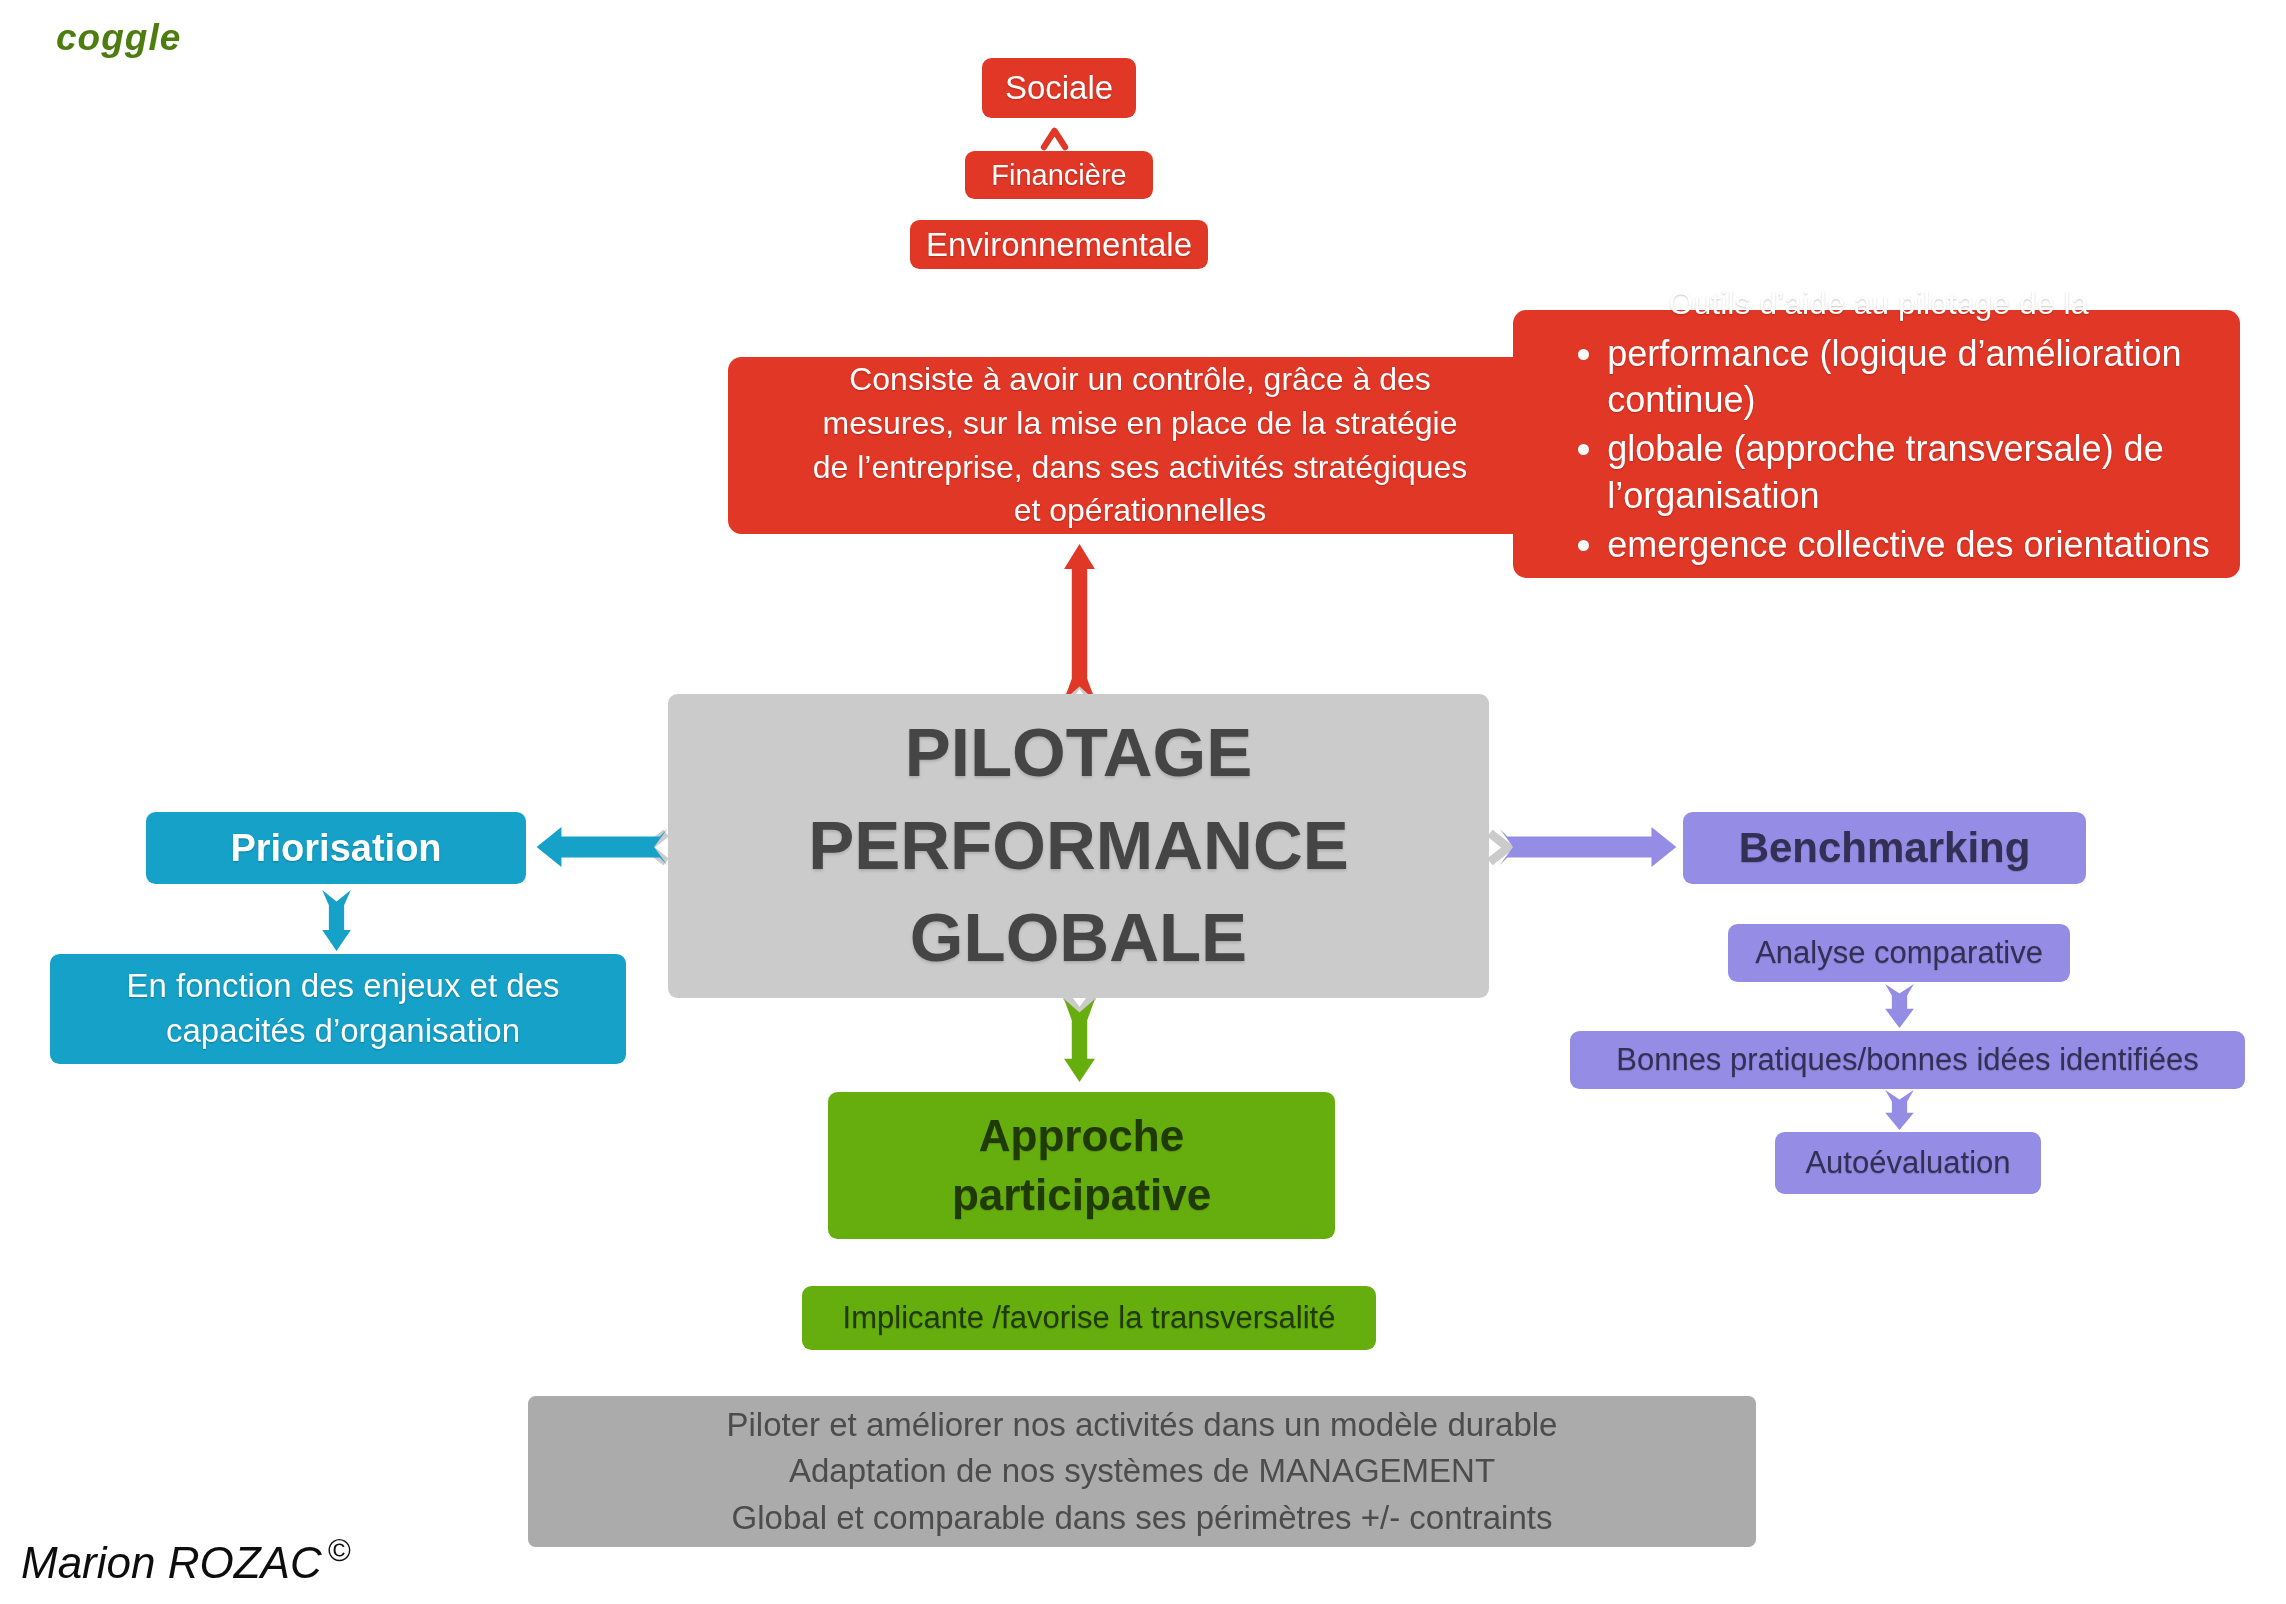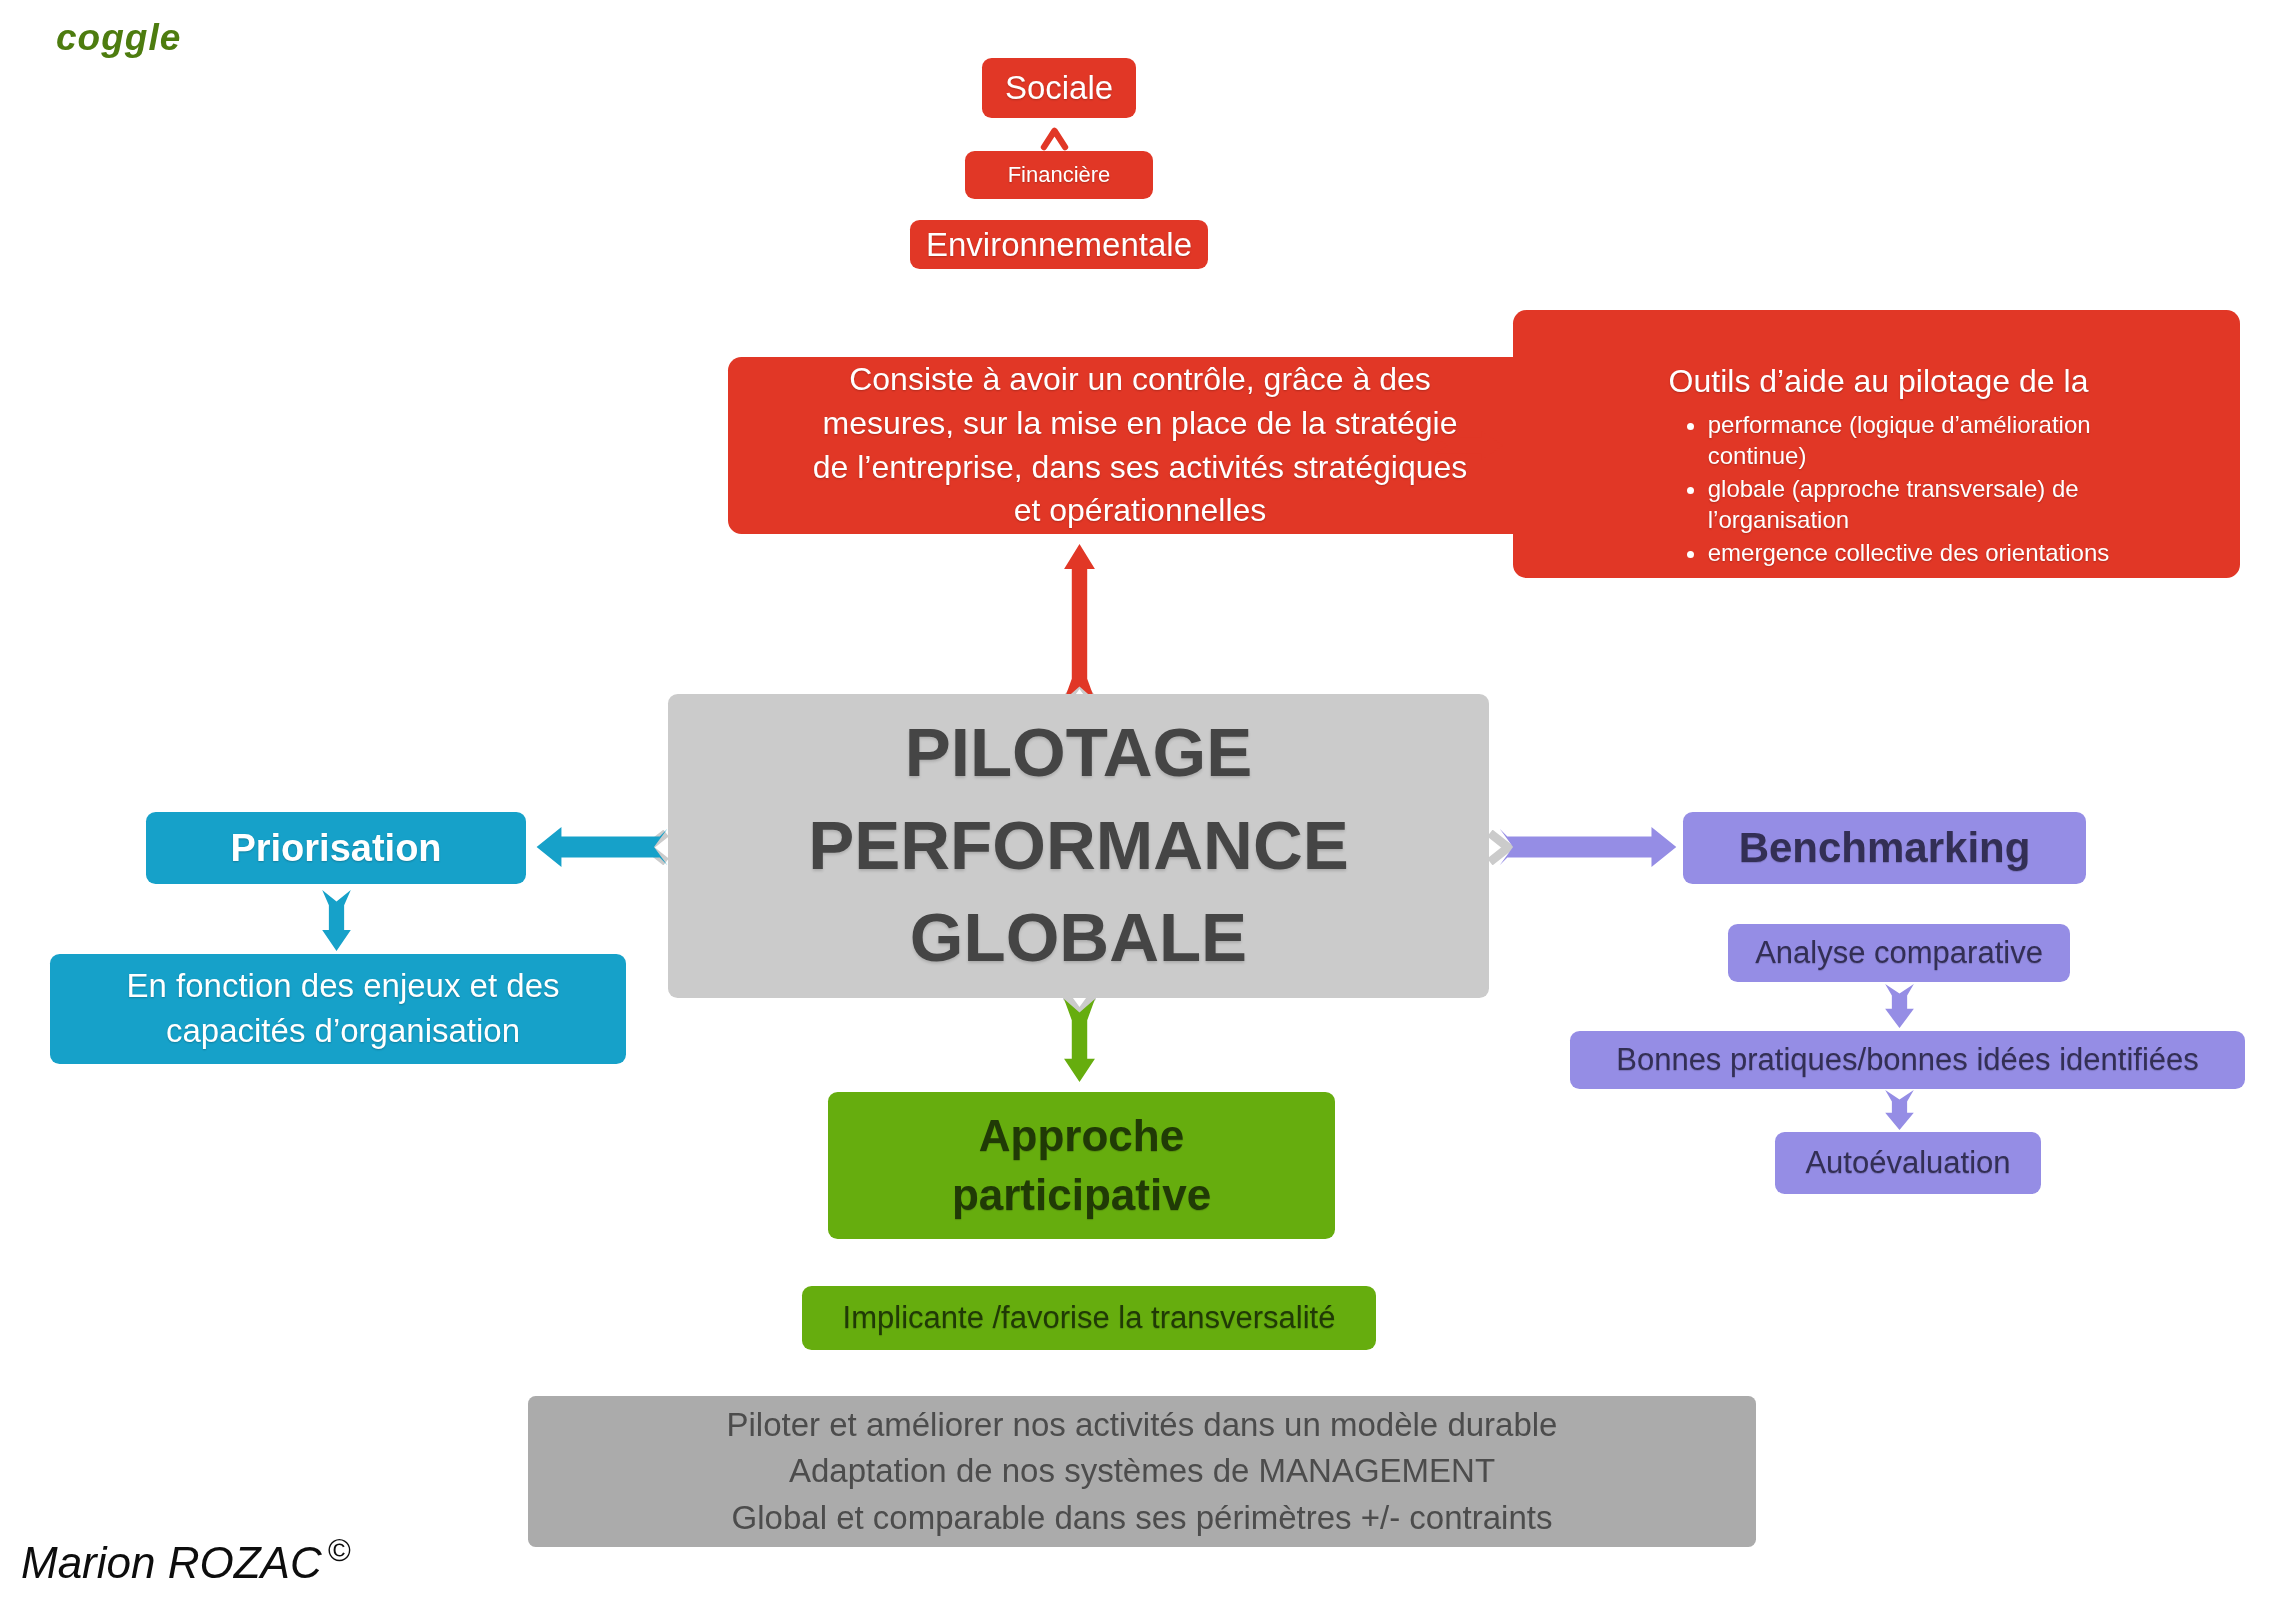--- a/index.html
+++ b/index.html
@@ -28,21 +28,21 @@
     color:#4d7c0f;letter-spacing:1px;
   }
   .connector{position:absolute;}
   .fill-red{fill:var(--red);}
   .fill-blue{fill:var(--blue);}
   .fill-purple{fill:var(--purple);}
   .st-red{stroke:var(--red);stroke-width:6.5;fill:none;stroke-linejoin:round;stroke-linecap:round;}
   .st-gray{stroke:var(--node-gray);stroke-width:9;fill:none;stroke-linejoin:miter;stroke-linecap:butt;}
   .tools{flex-direction:column;justify-content:flex-end;padding:23px 19px 7.7px 23px;border-radius:13.4px;}
   .tools-intro{width:100%;text-align:center;font-size:32px;line-height:1.3;}
-  .tools ul{margin:5.8px 0 0 0;padding-left:60px;text-align:left;font-size:24px;line-height:1.3;}
+  .tools ul{margin:5.8px 0 0 0;padding-left:60px;text-align:left;font-size:36px;line-height:1.3;}
   .tools li{white-space:pre-line;margin:0 0 1.9px 0;}
   .signature{
     position:absolute;left:21px;top:1533px;font-size:44px;font-style:italic;color:#0d0d0d;
     font-family:"Liberation Sans","DejaVu Sans",sans-serif;
   }
   .signature sup{font-size:31px;vertical-align:17.3px;margin-left:5.8px;}
   .footer-summary{flex-direction:column;font-size:33px;line-height:1.4;border-radius:7.7px;}
   .center-title{font-size:69px;font-weight:bold;line-height:1.34;text-shadow:0 1.9px 2.9px rgba(0,0,0,0.15);}
 </style>
 </head>
@@ -51,21 +51,21 @@
 <div class="canvas">
 
   <div class="logo">coggle</div>
 
   <div class="node red-node" style="left:982px;top:58px;width:154px;height:60px;font-size:33px;">Sociale</div>
 
   <svg class="connector" style="left:1040px;top:126px;" width="29" height="25" viewBox="0 0 30 26">
     <polyline class="st-red" points="4,22 15,5 26,22"></polyline>
   </svg>
 
-  <div class="node red-node" style="left:965px;top:151px;width:188px;height:48px;font-size:22px;">Financière</div>
+  <div class="node red-node" style="left:965px;top:151px;width:188px;height:48px;font-size:29px;">Financière</div>
 
   <div class="node red-node" style="left:910px;top:220px;width:298px;height:49px;font-size:33px;">Environnementale</div>
 
   <div class="node red-node preline" style="left:728px;top:357px;width:824px;height:177px;font-size:32px;line-height:1.36;border-radius:13.4px;">Consiste à avoir un contrôle, grâce à des
 mesures, sur la mise en place de la stratégie
 de l’entreprise, dans ses activités stratégiques
 et opérationnelles</div>
 
   <svg class="connector" style="left:1436px;top:430px;" width="67" height="31" viewBox="0 0 70 32">
     <polygon class="fill-red" points="70,16 48,31 48,24 0,24 12,16 0,8 48,8 48,1"></polygon>

